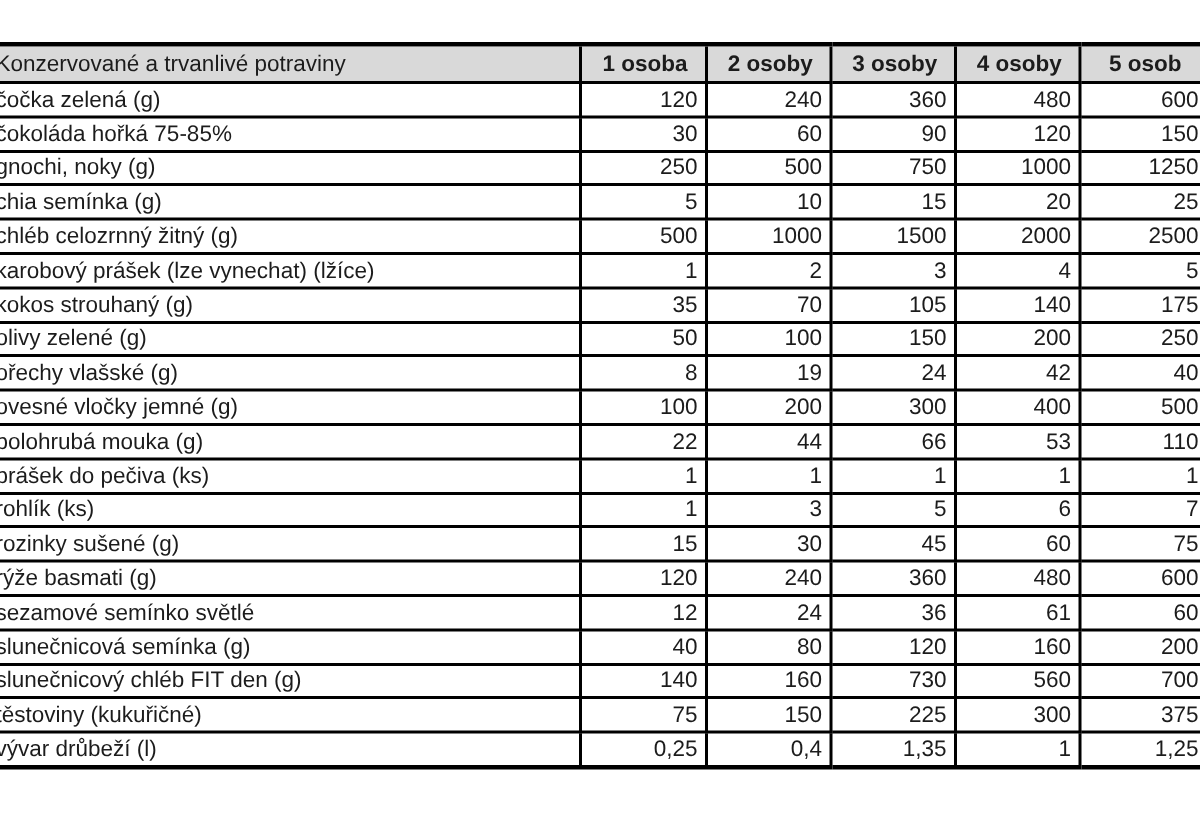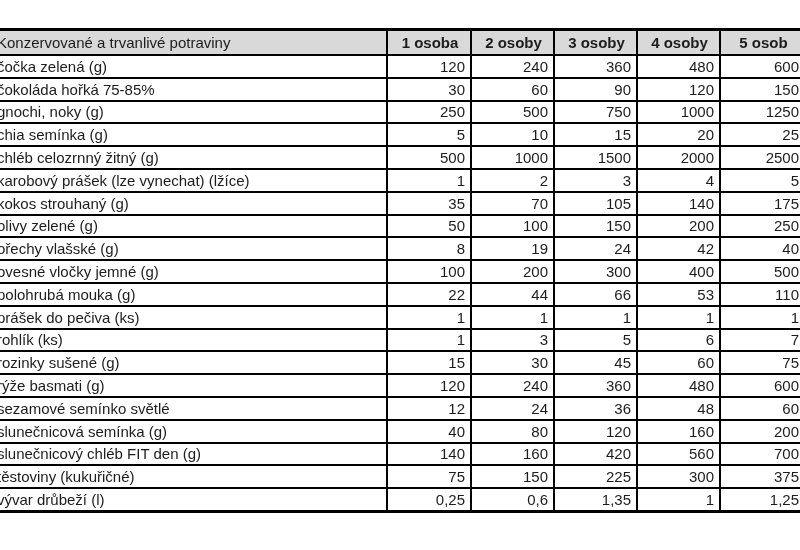--- a/index.html
+++ b/index.html
@@ -176,50 +176,50 @@
     <td class="num">240</td>
     <td class="num">360</td>
     <td class="num">480</td>
     <td class="num">600</td>
   </tr>
         <tr>
     <td class="label">sezamové semínko světlé</td>
     <td class="num">12</td>
     <td class="num">24</td>
     <td class="num">36</td>
-    <td class="num">48</td>
+    <td class="num">61</td>
     <td class="num">60</td>
   </tr>
         <tr>
     <td class="label">slunečnicová semínka (g)</td>
     <td class="num">40</td>
     <td class="num">80</td>
     <td class="num">120</td>
     <td class="num">160</td>
     <td class="num">200</td>
   </tr>
         <tr>
     <td class="label">slunečnicový chléb FIT den (g)</td>
     <td class="num">140</td>
     <td class="num">160</td>
-    <td class="num">420</td>
+    <td class="num">730</td>
     <td class="num">560</td>
     <td class="num">700</td>
   </tr>
         <tr>
     <td class="label">těstoviny (kukuřičné)</td>
     <td class="num">75</td>
     <td class="num">150</td>
     <td class="num">225</td>
     <td class="num">300</td>
     <td class="num">375</td>
   </tr>
         <tr>
     <td class="label">vývar drůbeží (l)</td>
     <td class="num">0,25</td>
-    <td class="num">0,6</td>
+    <td class="num">0,4</td>
     <td class="num">1,35</td>
     <td class="num">1</td>
     <td class="num">1,25</td>
   </tr>
       </tbody>
   </table>
 </div>
 
 </body></html>

